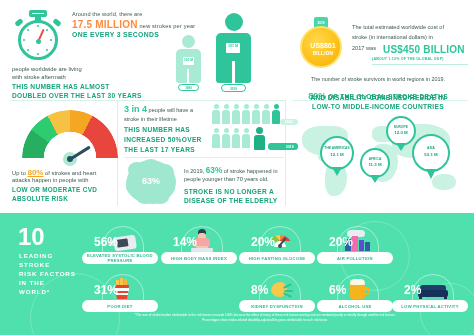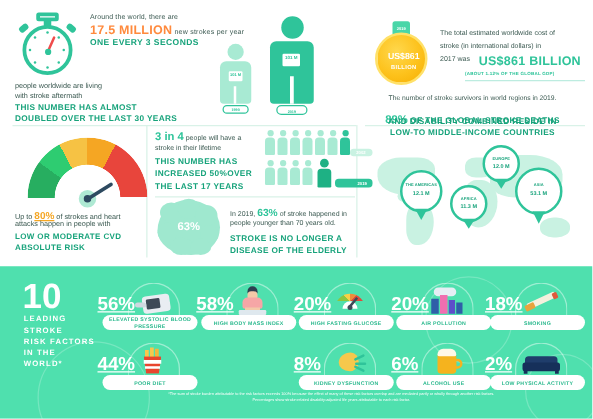--- a/index.html
+++ b/index.html
@@ -159,25 +159,25 @@
   .pin-name { position:absolute; width:100%; text-align:center; font-size:3.2px; font-weight:bold; color:#17a37b; letter-spacing:.1px;}
   .pin-val { position:absolute; width:100%; text-align:center; font-size:4.4px; font-weight:bold; color:#17a37b;}
 
   
   .bottom {
     position:absolute; left:0; top:213px; width:474px; height:122px;
     background: linear-gradient(180deg,#4fe0ae 0%, #4fe0ae 100%);
   }
   .deco { position:absolute; border:1px solid rgba(255,255,255,.22); border-radius:50%;}
 
-  .b-10 { position:absolute; left:18px; top:225px; font-size:28px; font-weight:bold; color:#ffffff; line-height:24px;}
+  .b-10 { position:absolute; left:18px; top:225px; font-size:24px; font-weight:bold; color:#ffffff; line-height:24px;}
   .b-head { position:absolute; left:19px; font-size:6.2px; font-weight:bold; color:#ffffff; letter-spacing:.9px;}
 
   .rf { position:absolute; width:82px; height:44px; }
-  .rf-pct { position:absolute; left:0; top:11px; font-size:15px; font-weight:bold; color:#ffffff;text-decoration:underline;}
+  .rf-pct { position:absolute; left:16px; top:11px; font-size:12px; font-weight:bold; color:#ffffff;}
   .rf-ico-wrap {
     position:absolute; left:24px; top:2px; width:42px; height:28px;
     border-radius:21px 21px 0 0; border:1px solid rgba(255,255,255,.45); border-bottom:none;
   }
   .rf-pill {
     position:absolute; left:4px; top:28px; width:76px; height:12px;
     background:#ffffff; border-radius:7px;
     display:flex; align-items:center; justify-content:center;
   }
   .rf-lbl { font-size:4.2px; font-weight:bold; color:#2bb98e; letter-spacing:.25px; text-align:center; line-height:5px;}
@@ -260,21 +260,21 @@
       </div>
       <div class="medal-coin">
         <div class="medal-l1">US$861</div>
         <div class="medal-l2">BILLION</div>
       </div>
     </div>
 
     <div class="c-t1">The total estimated worldwide cost of</div>
     <div class="c-t2">stroke (in international dollars) in</div>
     <div class="c-t3">2017 was</div>
-    <div class="c-big">US$861 BILLION</div>
+    <div class="c-big">US$450 BILLION</div>
     <div class="c-small">(ABOUT 1.12% OF THE GLOBAL GDP)</div>
     <div class="c-rule"></div>
 
     <div class="abs" style="left:288px; top:76px; width:180px; text-align:center; font-size:5.4px; color:#3c5a52;">The number of stroke survivors in world regions in 2019.</div>
     <div class="abs" style="left:288px; top:85px; width:180px; text-align:center;">
       <span class="s-pct" style="font-weight:bold;">89%</span><span class="s-line" style="position:static;"> OF THE GLOBAL STROKE DEATHS</span>
     </div>
     <div class="abs s-line" style="left:288px; top:94px; width:180px; text-align:center;">AND DISABILITY COMBINED RESIDE IN</div>
     <div class="abs s-line" style="left:288px; top:103px; width:180px; text-align:center;">LOW-TO MIDDLE-INCOME COUNTRIES</div>
 
@@ -456,21 +456,21 @@
 
   <div class="rf" style="left:157px; top:224px;">
     <div class="rf-ico-wrap"></div>
     <div class="ico">
       <div class="abs" style="left:13px; top:0px; width:8px; height:6px; background:#2d3e50; border-radius:4px 4px 1px 1px;"></div>
       <div class="abs" style="left:13px; top:4px; width:8px; height:7px; background:#f3c9a8; border-radius:3px;"></div>
       <div class="abs" style="left:9px; top:9px; width:16px; height:9px; background:#f6a6a6; border-radius:4px 4px 2px 2px;"></div>
       <div class="abs" style="left:11px; top:17px; width:12px; height:3px; background:#f3c9a8;"></div>
       <div class="abs" style="left:6px; top:19px; width:22px; height:4px; background:#dfe8ee; border-radius:1px;"></div>
     </div>
-    <div class="rf-pct">58%</div>
+    <div class="rf-pct">14%</div>
     <div class="rf-pill">
       <span class="rf-lbl">HIGH BODY  MASS INDEX</span>
     </div>
   </div>
 
   <div class="rf" style="left:235px; top:224px;">
     <div class="rf-ico-wrap"></div>
     <div class="ico">
       <div class="abs" style="left:5px; top:6px; width:24px; height:12px; border-radius:12px 12px 0 0;
          background: conic-gradient(from 270deg,#8cc63f 0deg 45deg,#f7d046 45deg 90deg,#ef8b3c 90deg 135deg,#e04a3c 135deg 180deg, transparent 180deg);"></div>
@@ -492,44 +492,32 @@
       <div class="abs" style="left:11px; top:7px; width:6px; height:15px; background:#f06eb0;"></div>
       <div class="abs" style="left:18px; top:11px; width:5px; height:11px; background:#5d4ec9;"></div>
       <div class="abs" style="left:24px; top:13px; width:5px; height:9px; background:#2f5fa8;"></div>
     </div>
     <div class="rf-pct">20%</div>
     <div class="rf-pill">
       <span class="rf-lbl">AIR POLLUTION</span>
     </div>
   </div>
 
-  <div class="rf" style="left:388px; top:224px;">
-    <div class="rf-ico-wrap"></div>
-    <div class="ico">
-      <div class="abs" style="left:5px; top:9px; width:24px; height:5px; background:#f5f0dd; border-radius:1px; transform:rotate(-25deg);"></div>
-      <div class="abs" style="left:4px; top:14px; width:8px; height:5px; background:#e8a33d; border-radius:1px; transform:rotate(-25deg);"></div>
-      <div class="abs" style="left:26px; top:5px; width:4px; height:5px; background:#e05a3c; border-radius:1px; transform:rotate(-25deg);"></div>
-    </div>
-    <div class="rf-pct">18%</div>
-    <div class="rf-pill">
-      <span class="rf-lbl">SMOKING</span>
-    </div>
-  </div>
 
   <div class="rf" style="left:78px; top:272px;">
     <div class="rf-ico-wrap"></div>
     <div class="ico">
       <div class="abs" style="left:14px; top:1px; width:3px; height:9px; background:#f6c84c;"></div>
       <div class="abs" style="left:18px; top:2px; width:3px; height:8px; background:#f2b63c;"></div>
       <div class="abs" style="left:10px; top:3px; width:3px; height:7px; background:#f6c84c;"></div>
       <div class="abs" style="left:9px; top:8px; width:14px; height:14px; background:#e8452e; border-radius:0 0 2px 2px; clip-path: polygon(0 0,100% 0,86% 100%,14% 100%);"></div>
       <div class="abs" style="left:9px; top:11px; width:14px; height:2.5px; background:#fff;"></div>
       <div class="abs" style="left:10px; top:16px; width:12px; height:2px; background:#fff;"></div>
     </div>
-    <div class="rf-pct">44%</div>
+    <div class="rf-pct">31%</div>
     <div class="rf-pill">
       <span class="rf-lbl">POOR DIET</span>
     </div>
   </div>
 
 
   <div class="rf" style="left:235px; top:272px;">
     <div class="rf-ico-wrap"></div>
     <div class="ico">
       <div class="abs" style="left:8px; top:5px; width:16px; height:15px; background:#f6c84c; border-radius:60% 40% 45% 55% / 55% 50% 50% 45%;"></div>

